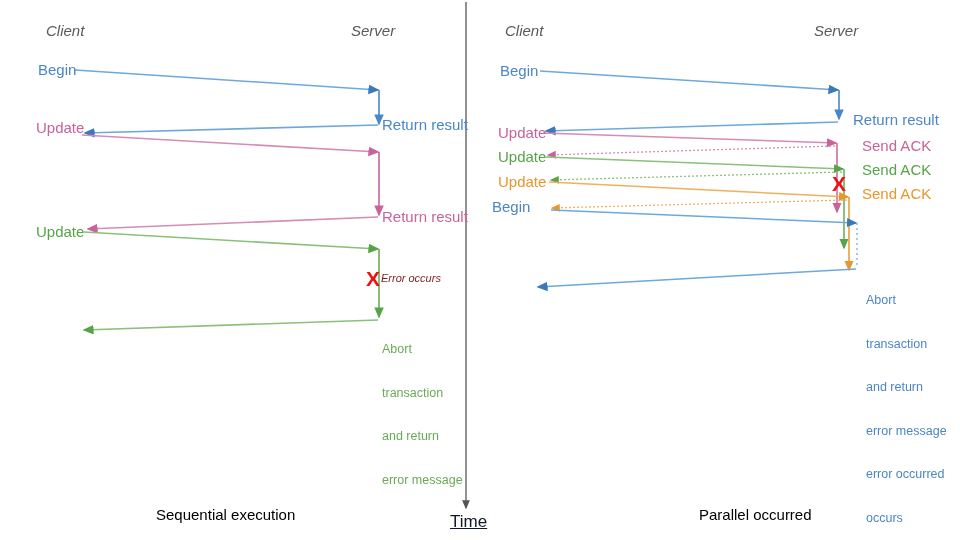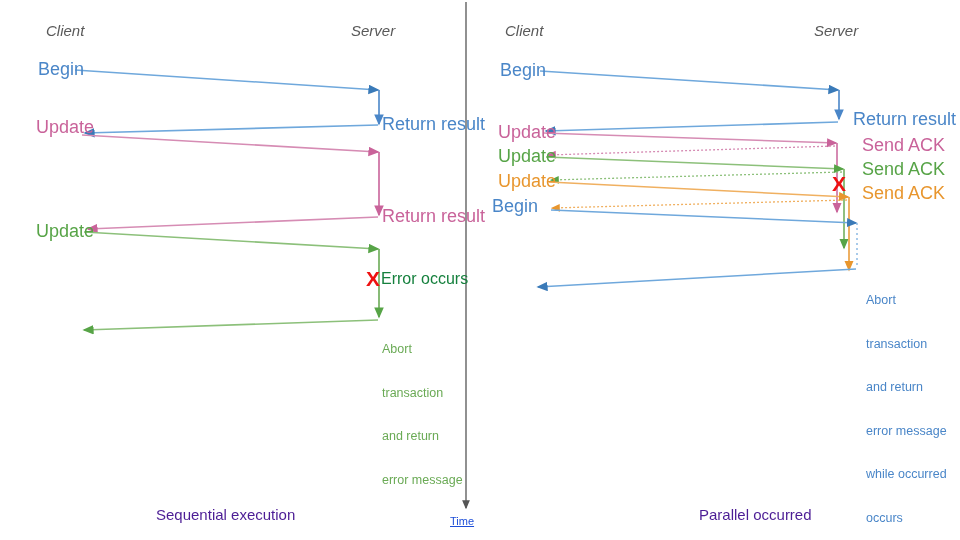--- a/index.html
+++ b/index.html
@@ -2,25 +2,25 @@
 <html><head>
 <meta charset="utf-8">
 <style>
   html,body{margin:0;padding:0;background:#ffffff;}
   body{width:960px;height:540px;overflow:hidden;
        font-family:"Liberation Sans","DejaVu Sans",sans-serif;}
   #stage{position:relative;width:960px;height:540px;background:#fff;}
   svg#canvas{position:absolute;left:0;top:0;width:960px;height:540px;}
   .lbl{position:absolute;white-space:pre;line-height:13px;}
   .actor{font-style:italic;font-size:15px;color:#595959;}
-  .caption{font-size:15px;color:#4c1d95;}
-  .msg{font-size:18px;}
+  .caption{font-size:15px;color:#000000;}
+  .msg{font-size:15px;}
   .blk{font-size:12.5px;line-height:14.5px;}
-  .timelbl{font-size:11px;color:#1d4ed8;text-decoration:underline;}
-  .errlbl{font-size:16px;color:#15803d;}
+  .timelbl{font-size:17px;color:#0f172a;text-decoration:underline;}
+  .errlbl{font-size:11px;color:#7f1d1d;font-style:italic;}
   .xmark{position:absolute;font-size:21px;font-weight:bold;color:#ee1111;
          line-height:21px;font-family:"Liberation Sans",sans-serif;}
 </style>
 </head>
 <body>
 
 <div id="stage">
 
   <svg id="canvas" viewBox="0 0 960 540">
     <defs>
@@ -181,21 +181,21 @@
 
   <div class="lbl msg" style="left:492px;top:200px;color:#4a86c8;">Begin</div>
 
   <div class="xmark" style="left:832px;top:173px;">X</div>
 
   <div class="lbl blk" style="left:866px;top:264px;color:#4a86c8;">
     <div>Abort</div>
     <div>transaction</div>
     <div>and return</div>
     <div>error message</div>
-    <div>while occurred</div>
+    <div>error occurred</div>
     <div>occurs</div>
     
     
     
     
   </div>
 
   <div class="lbl caption" style="left:699px;top:508px;">Parallel occurred</div>
 
 </div>

